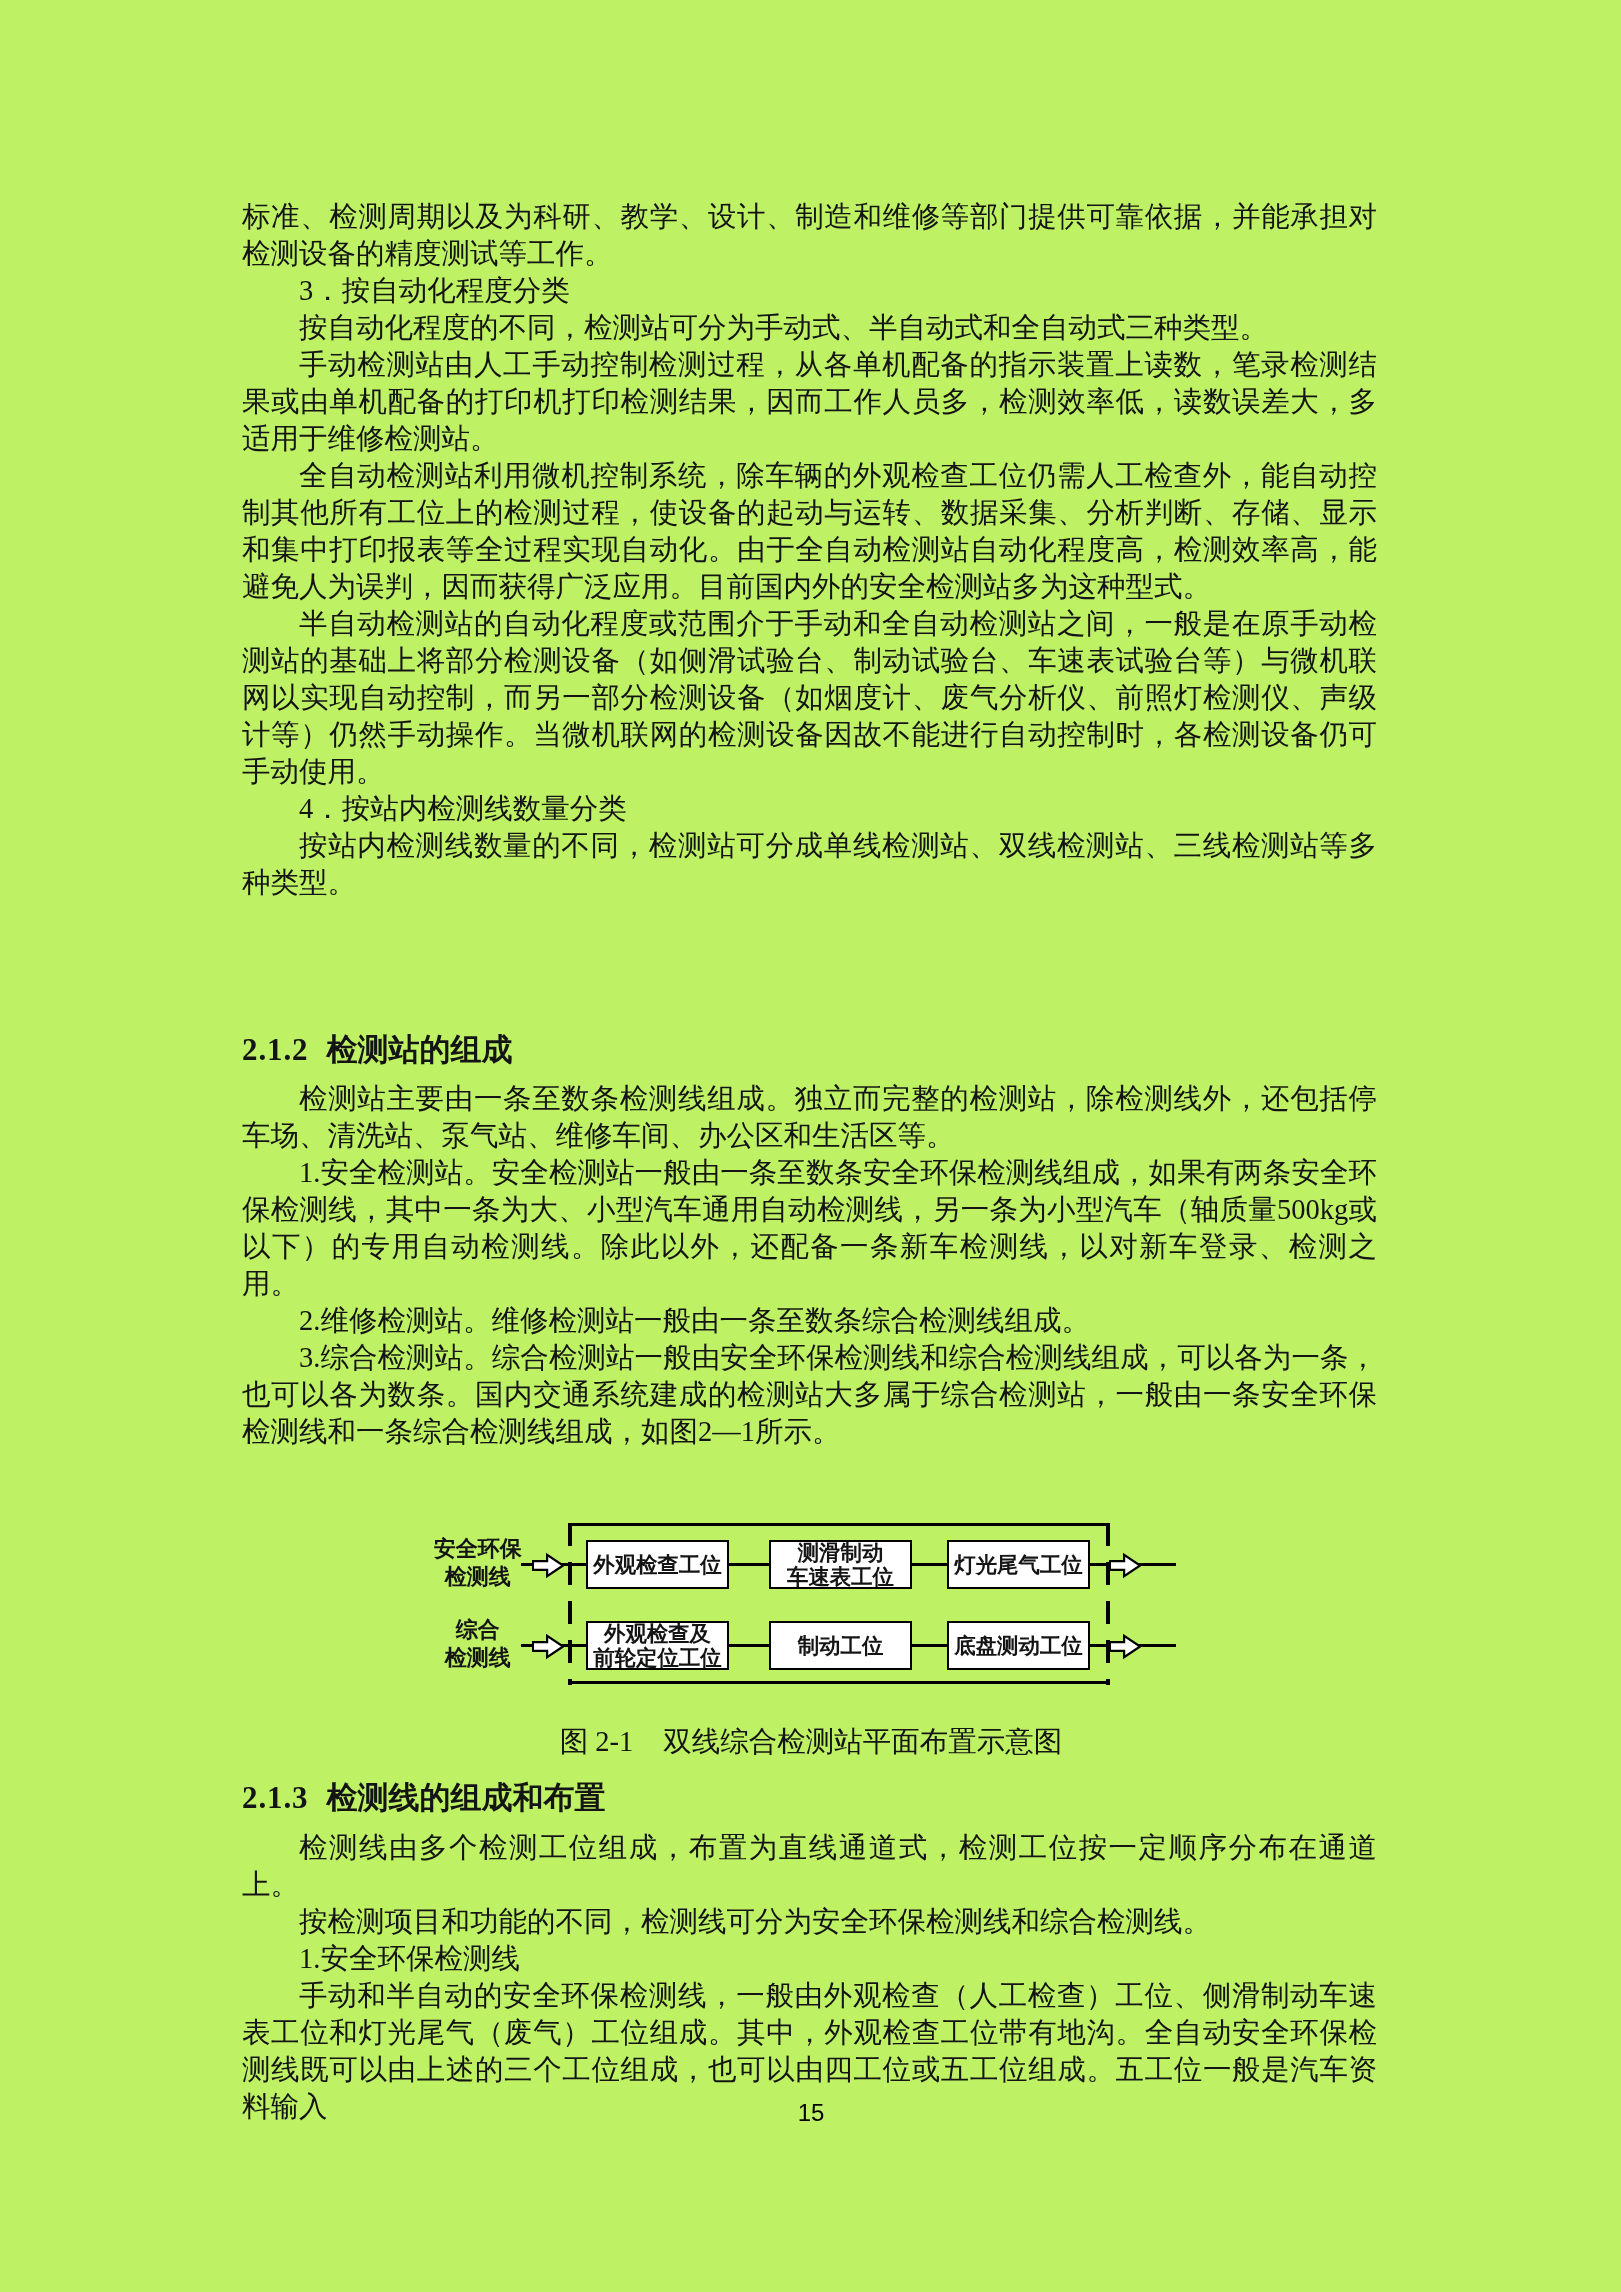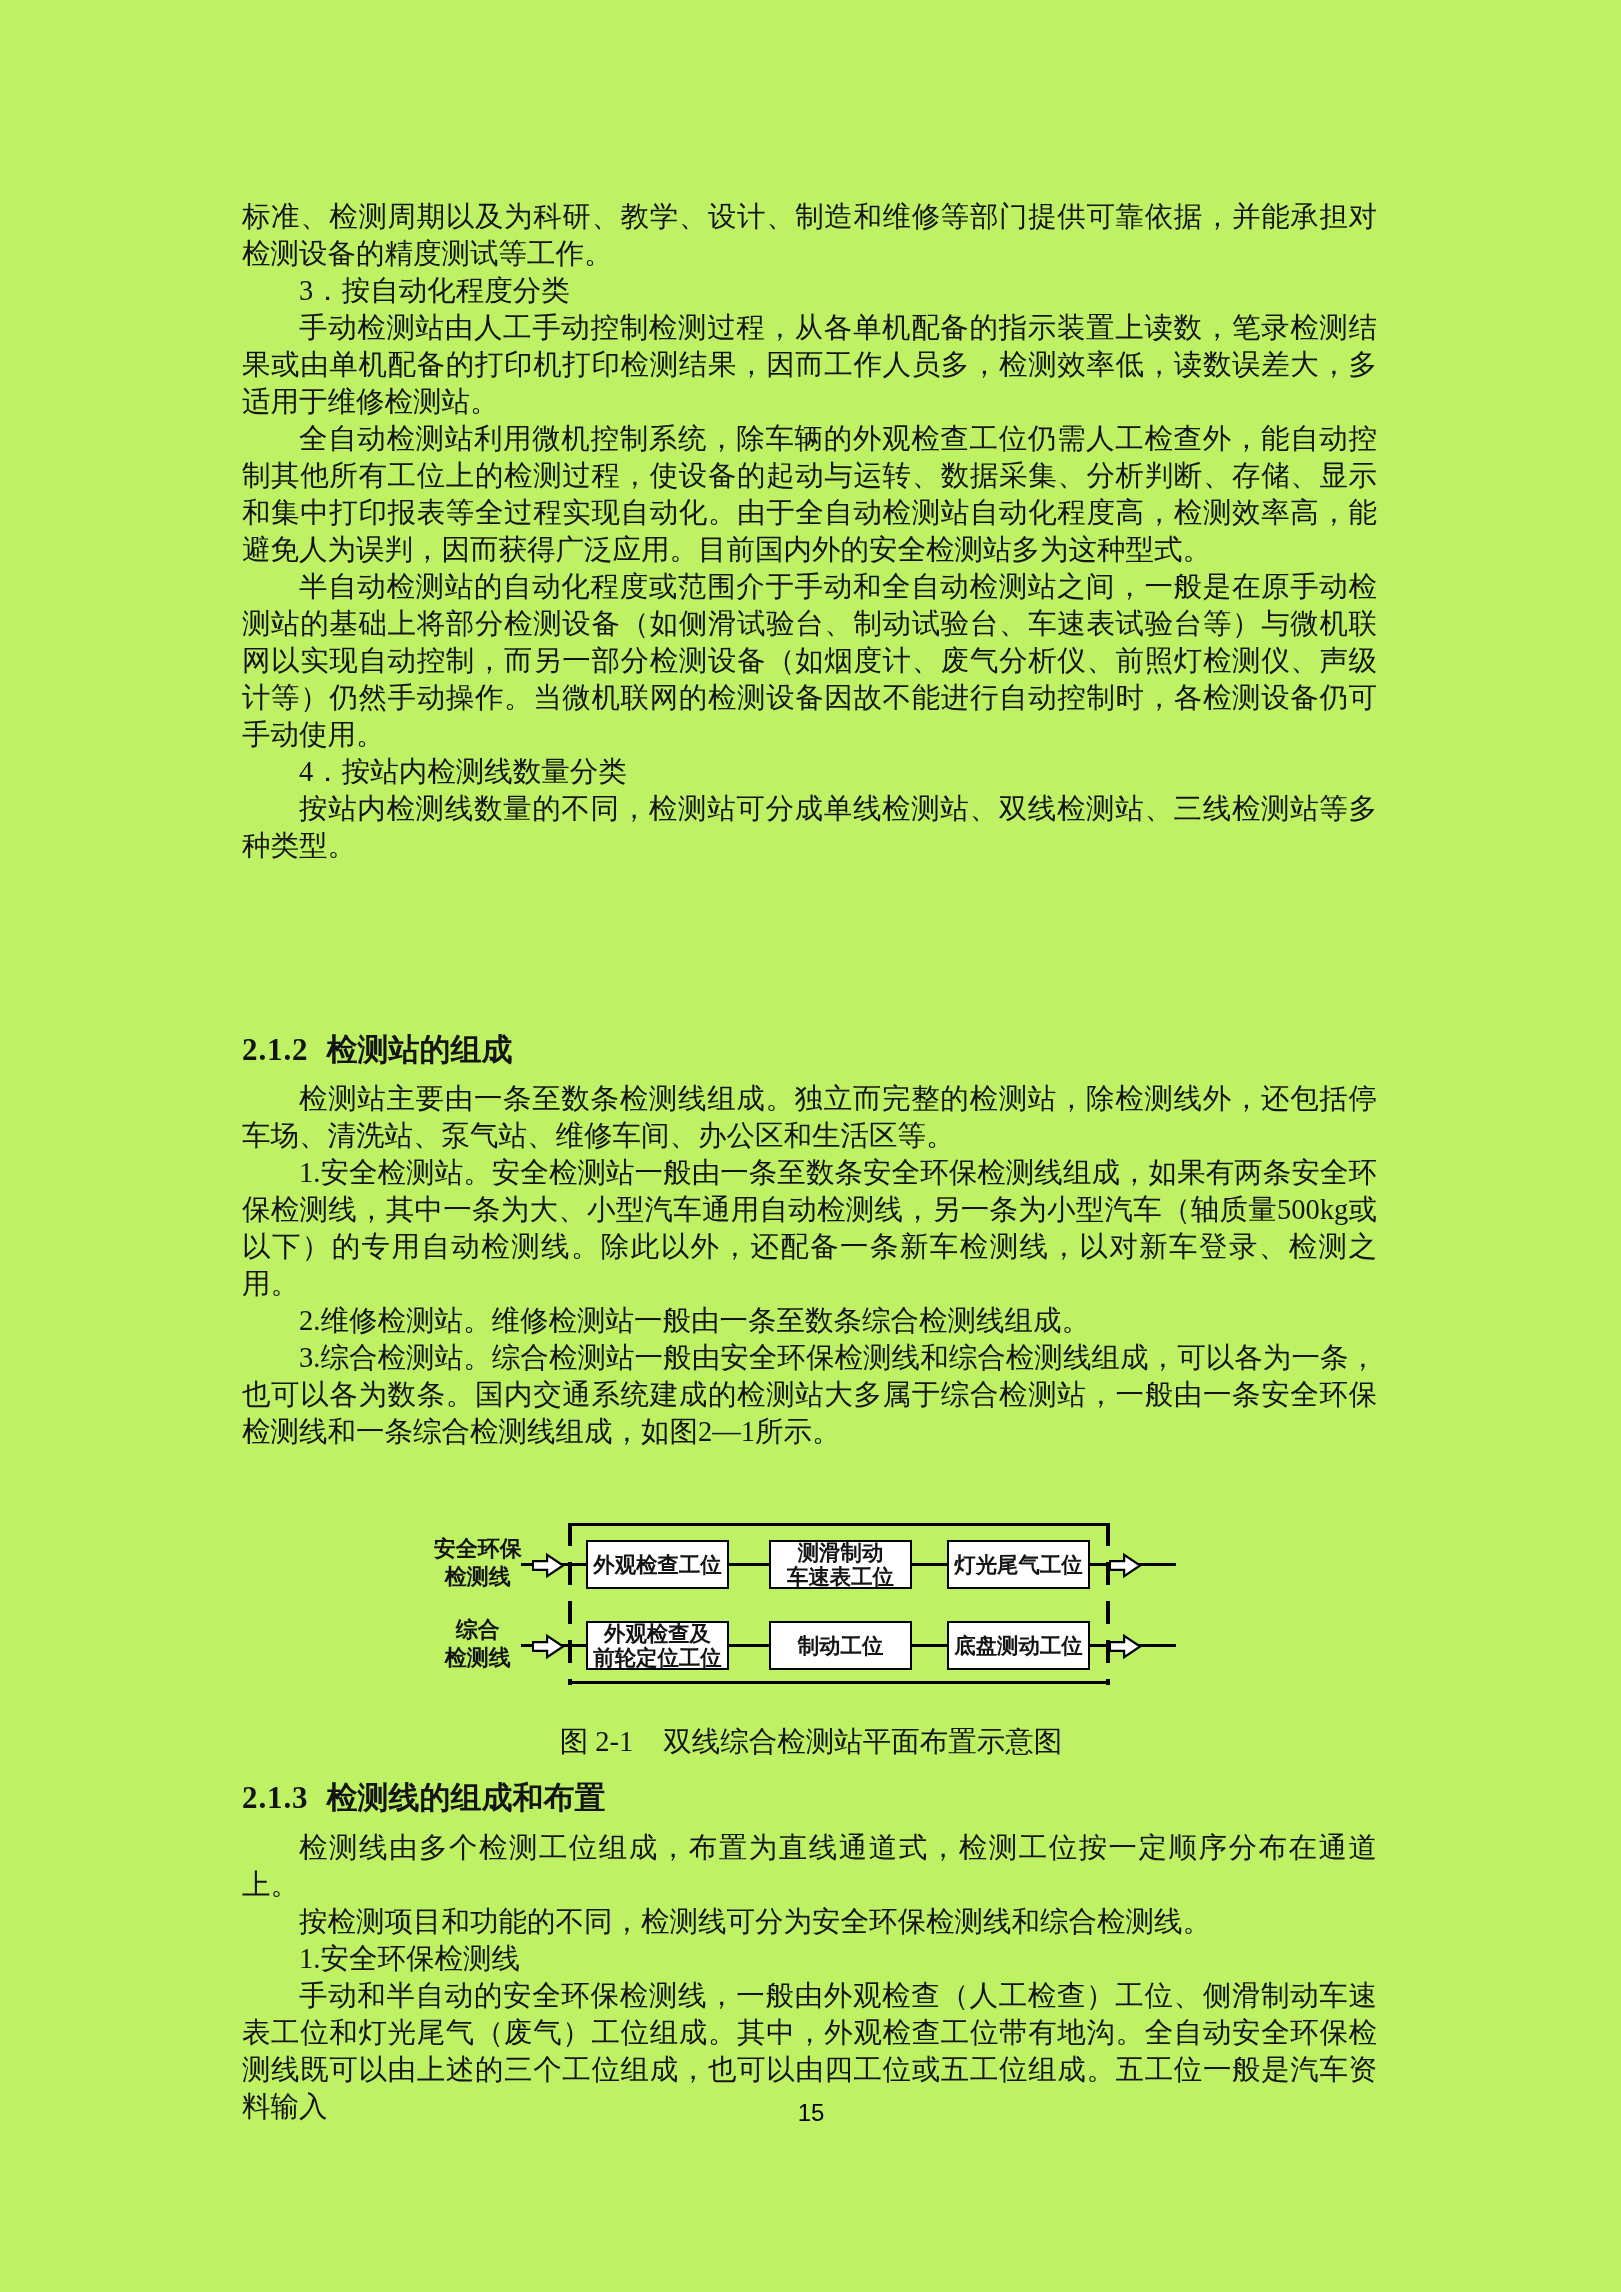--- a/index.html
+++ b/index.html
@@ -64,20 +64,21 @@
   }
 </style>
 </head>
 <body>
 
 <div class="page">
 
   <div class="block" style="top:198px;">
     <p class="p">标准、检测周期以及为科研、教学、设计、制造和维修等部门提供可靠依据，并能承担对检测设备的精度测试等工作。</p>
     <p class="p ind">3．按自动化程度分类</p>
+    <p class="p ind">按自动化程度的不同，检测站可分为手动式、半自动式和全自动式三种类型。</p>
     <p class="p ind">手动检测站由人工手动控制检测过程，从各单机配备的指示装置上读数，笔录检测结果或由单机配备的打印机打印检测结果，因而工作人员多，检测效率低，读数误差大，多适用于维修检测站。</p>
     <p class="p ind">全自动检测站利用微机控制系统，除车辆的外观检查工位仍需人工检查外，能自动控制其他所有工位上的检测过程，使设备的起动与运转、数据采集、分析判断、存储、显示和集中打印报表等全过程实现自动化。由于全自动检测站自动化程度高，检测效率高，能避免人为误判，因而获得广泛应用。目前国内外的安全检测站多为这种型式。</p>
     <p class="p ind">半自动检测站的自动化程度或范围介于手动和全自动检测站之间，一般是在原手动检测站的基础上将部分检测设备（如侧滑试验台、制动试验台、车速表试验台等）与微机联网以实现自动控制，而另一部分检测设备（如烟度计、废气分析仪、前照灯检测仪、声级计等）仍然手动操作。当微机联网的检测设备因故不能进行自动控制时，各检测设备仍可手动使用。</p>
     <p class="p ind">4．按站内检测线数量分类</p>
     <p class="p ind">按站内检测线数量的不同，检测站可分成单线检测站、双线检测站、三线检测站等多种类型。</p>
   </div>
 
   <h2 class="hd" style="top:1032px;">
     <span class="num">2.1.2</span><span>检测站的组成</span>
   </h2>

